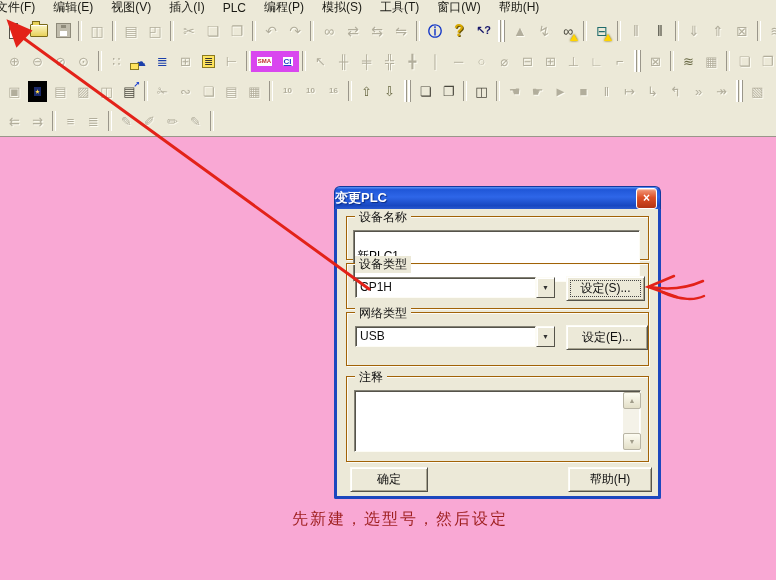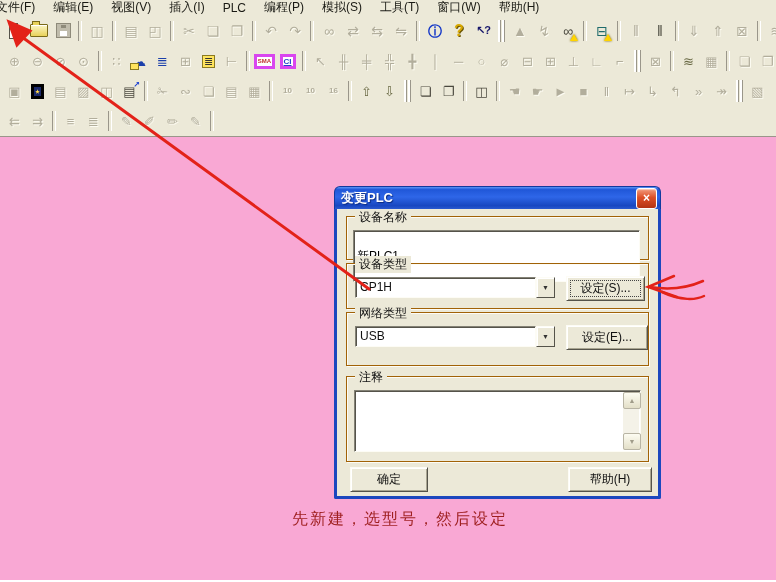--- a/index.html
+++ b/index.html
@@ -30,32 +30,32 @@
   .badge-tag{left:2px;bottom:2px;width:7px;height:5px;background:#ffe45c;border:1px solid #8a7a20;}
   .badge-arrow{right:1px;top:0;color:#1a3fd0;font-size:8px;font-weight:bold;}
   
   .i-page{position:relative;width:11px;height:14px;background:#fff;border:1px solid #55524a;}
   .i-page::before{content:"";position:absolute;top:-1px;right:-1px;width:4px;height:4px;background:#ECE9D8;border-left:1px solid #55524a;border-bottom:1px solid #55524a;}
   .i-folder{position:relative;width:16px;height:11px;background:linear-gradient(#fbf6c8,#e8d25a);border:1px solid #7a6a18;border-radius:1px;box-shadow:inset 0 1px 0 #fff;}
   .i-folder::before{content:"";position:absolute;top:-4px;left:1px;width:6px;height:3px;background:#e8d25a;border:1px solid #7a6a18;border-bottom:0;}
   .i-disk{position:relative;width:13px;height:13px;background:#c0bcac;border:1px solid #8e8a7a;}
   .i-disk::before{content:"";position:absolute;left:3px;bottom:1px;width:7px;height:5px;background:#fff;}
   .i-disk::after{content:"";position:absolute;left:4px;top:1px;width:5px;height:3px;background:#8e8a7a;}
-  .chip{font-weight:bold;background:#fff;border:3px solid #d946ef;line-height:9px;padding:0 1px;}
+  .chip{font-weight:bold;background:#fff;border:6px solid #d946ef;line-height:9px;padding:0 1px;}
   .chip-sma{color:#c03030;font-size:6px;}
   .chip-ci{color:#2244cc;font-size:8px;text-decoration:underline;}
   .chip-navy{background:#1b2a6b;color:#ffd84a;border-color:#000;font-size:10px;}
   .numtxt{font-size:8px;font-weight:bold;line-height:1;}
 
   
   .dialog{position:absolute;left:334px;top:186px;width:327px;}
   .dlg-titlebar{height:22px;border-radius:6px 6px 0 0;display:flex;align-items:center;
     background:linear-gradient(180deg,#5a95f8 0%,#2057d8 12%,#2e66e8 45%,#1847c0 85%,#2a5ad0 100%);
     border:1px solid #123a9e;border-bottom:0;}
-  .dlg-title{color:#fff;font-weight:bold;font-size:13px;padding-left:6px;text-shadow:1px 1px 1px #0a2a80;flex:1;}
+  .dlg-title{color:#fff;font-weight:bold;font-size:13px;text-shadow:1px 1px 1px #0a2a80;flex:1;}
   .dlg-close{width:19px;height:19px;margin-right:3px;border:1px solid #fff;border-radius:3px;
     background:linear-gradient(180deg,#f5a astral 0,#d24215);background:linear-gradient(180deg,#f29c7e 0%,#dd4f26 45%,#b33313 100%);
     color:#fff;font-weight:bold;font-size:12px;display:flex;align-items:center;justify-content:center;box-shadow:inset 0 1px 1px rgba(255,255,255,.5);}
   .dlg-body{position:relative;height:287px;background:#ECE9D8;border:3px solid #1c47be;border-top:0;border-radius:0 0 2px 2px;font-size:12px;color:#111;}
   .group{position:absolute;left:9px;right:9px;border:1px solid #a16207;box-shadow:inset 1px 1px 0 #fdfcf5,1px 1px 0 #fdfcf5;}
   .group-label{position:absolute;top:-8px;left:8px;background:#ECE9D8;padding:0 4px;font-size:12px;}
   .sunken{background:#fff;border:1px solid;border-color:#848276 #fdfcf5 #fdfcf5 #848276;box-shadow:inset 1px 1px 0 #55534a;}
   .txt{position:absolute;font-size:12px;padding:16px 3px;font-family:"Liberation Sans","DejaVu Sans",sans-serif;outline:none;}
   .combo{position:absolute;display:flex;height:21px;}
   .combo-field{flex:1;background:#fff;border:1px solid;border-color:#848276 #fdfcf5 #fdfcf5 #848276;box-shadow:inset 1px 1px 0 #55534a;padding:2px 0 0 4px;font-size:12px;}

